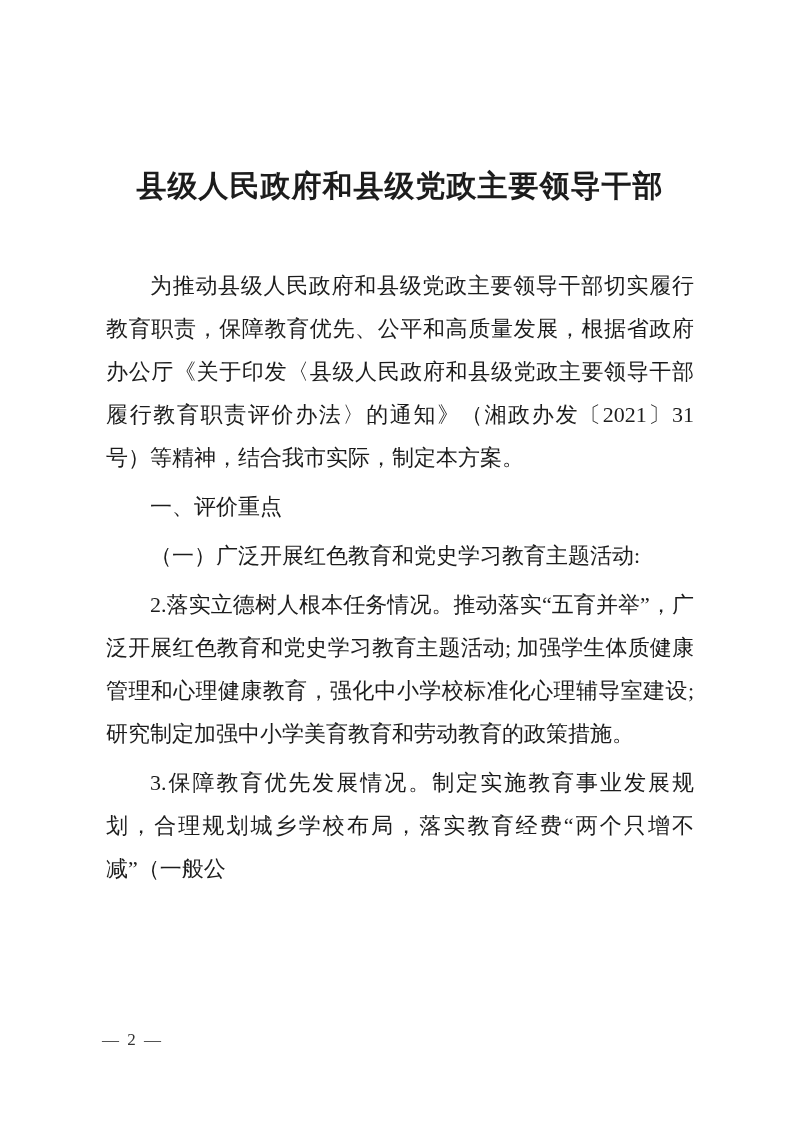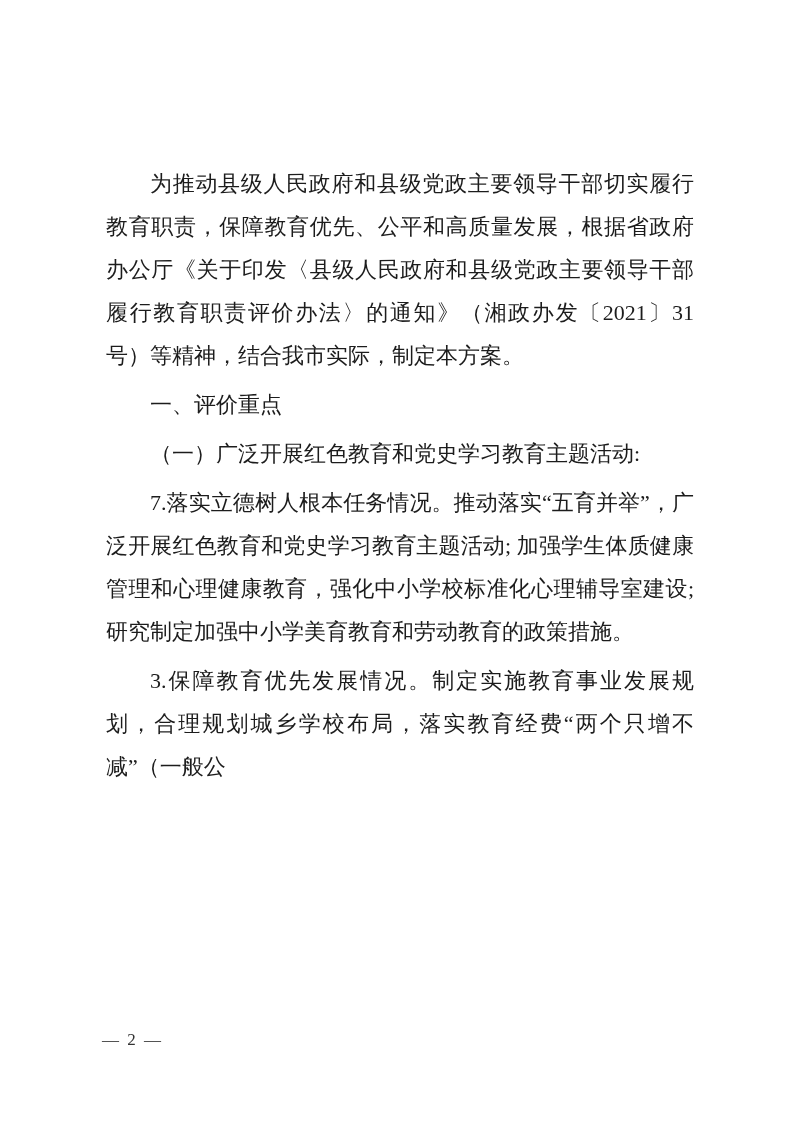--- a/index.html
+++ b/index.html
@@ -55,23 +55,24 @@
     color: #333333;
     letter-spacing: 2px;
   }
 </style>
 </head>
 <body>
 
 <div class="page">
   <div class="content">
     <h1 class="doc-title">
+      <span class="title-line">县级人民政府和县级党政主要领导干部</span>
     </h1>
     <div class="body-text">
       <p class="para">为推动县级人民政府和县级党政主要领导干部切实履行教育职责，保障教育优先、公平和高质量发展，根据省政府办公厅《关于印发〈县级人民政府和县级党政主要领导干部履行教育职责评价办法〉的通知》（湘政办发〔2021〕31 号）等精神，结合我市实际，制定本方案。</p>
       <p class="para heading">一、评价重点</p>
       <p class="para">（一）广泛开展红色教育和党史学习教育主题活动:</p>
-      <p class="para">7.落实立德树人根本任务情况。推动落实“五育并举”，广泛开展红色教育和党史学习教育主题活动; 加强学生体质健康管理和心理健康教育，强化中小学校标准化心理辅导室建设; 研究制定加强中小学美育教育和劳动教育的政策措施。</p>
+      <p class="para">2.落实立德树人根本任务情况。推动落实“五育并举”，广泛开展红色教育和党史学习教育主题活动; 加强学生体质健康管理和心理健康教育，强化中小学校标准化心理辅导室建设; 研究制定加强中小学美育教育和劳动教育的政策措施。</p>
       <p class="para">3.保障教育优先发展情况。制定实施教育事业发展规划，合理规划城乡学校布局，落实教育经费“两个只增不减”（一般公</p>
     </div>
   </div>
   <div class="footer">— 2 —</div>
 </div>
 
 </body></html>

